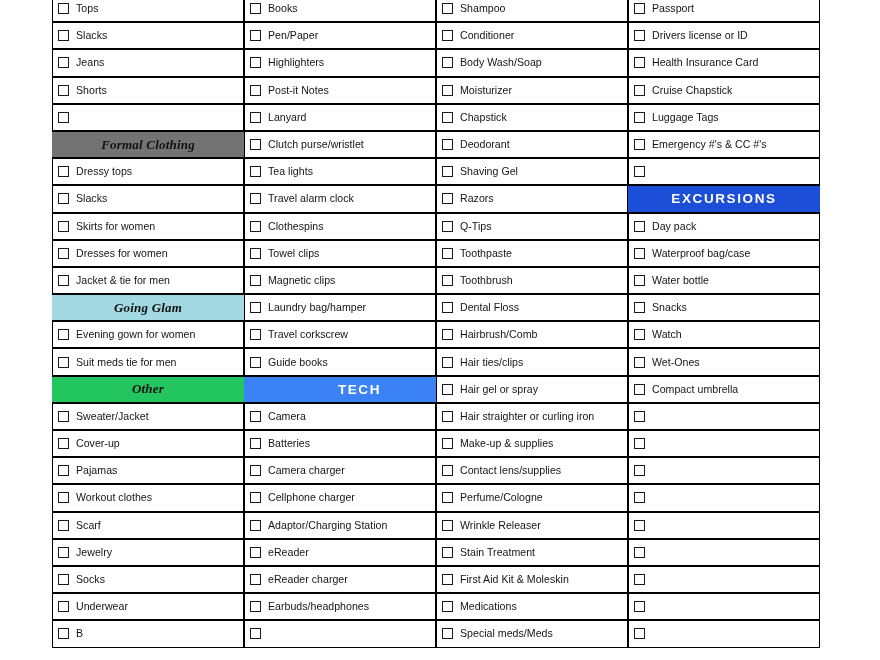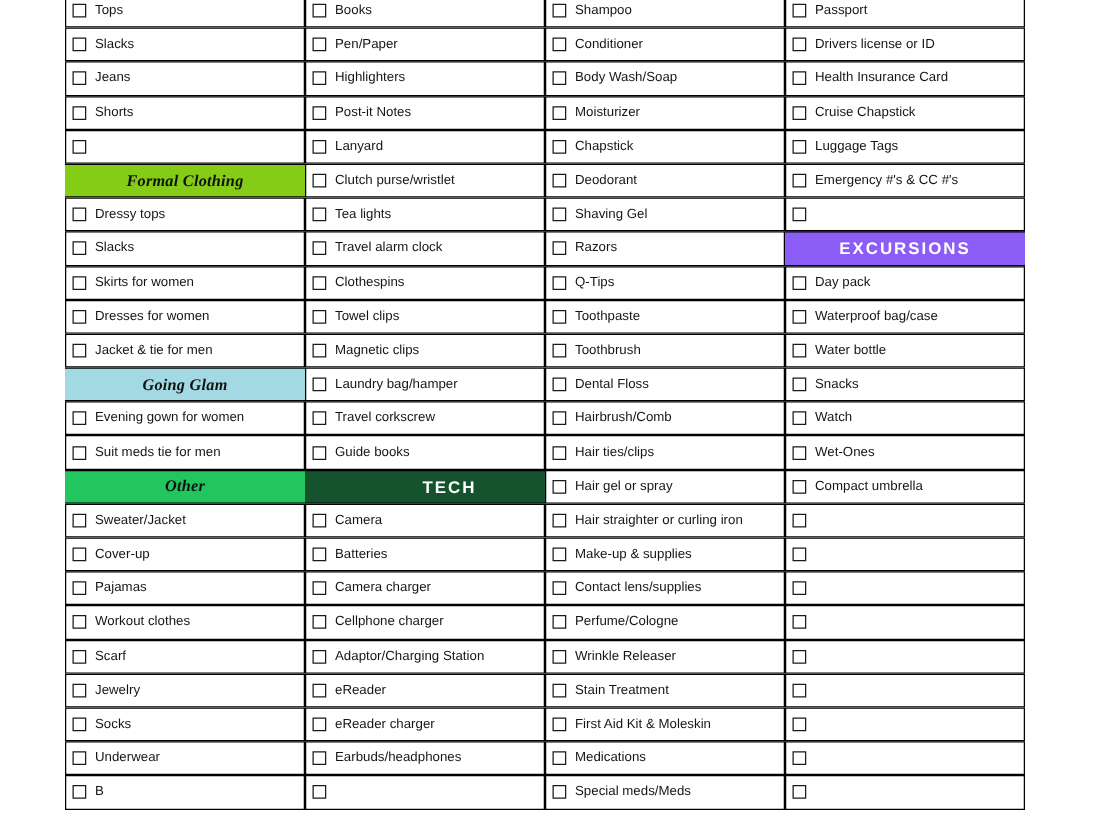--- a/index.html
+++ b/index.html
@@ -248,21 +248,21 @@
               </div>
             </td>
             <td class="cell">
               <div class="row-inner">
                 <span class="chk"></span>
                 <span class="lbl">Luggage Tags</span>
               </div>
             </td>
           </tr>
           <tr>
-            <td class="hdr sub" style="background: #84cc16;">
+            <td class="hdr sub" style="background: #737373;">
               <span class="hdr-text">Formal Clothing</span>
             </td>
             <td class="cell">
               <div class="row-inner">
                 <span class="chk"></span>
                 <span class="lbl">Clutch purse/wristlet</span>
               </div>
             </td>
             <td class="cell">
               <div class="row-inner">
@@ -315,21 +315,21 @@
                 <span class="chk"></span>
                 <span class="lbl">Travel alarm clock</span>
               </div>
             </td>
             <td class="cell">
               <div class="row-inner">
                 <span class="chk"></span>
                 <span class="lbl">Razors</span>
               </div>
             </td>
-            <td class="hdr major" style="background: #8b5cf6;">
+            <td class="hdr major" style="background: #1d4ed8;">
               <span class="hdr-text">EXCURSIONS</span>
             </td>
           </tr>
           <tr>
             <td class="cell">
               <div class="row-inner">
                 <span class="chk"></span>
                 <span class="lbl">Skirts for women</span>
               </div>
             </td>
@@ -476,21 +476,21 @@
               <div class="row-inner">
                 <span class="chk"></span>
                 <span class="lbl">Wet-Ones</span>
               </div>
             </td>
           </tr>
           <tr>
             <td class="hdr sub" style="background: #22c55e;">
               <span class="hdr-text">Other</span>
             </td>
-            <td class="hdr major" style="background: #14532d; padding-left: 39px;">
+            <td class="hdr major" style="background: #3b82f6; padding-left: 39px;">
               <span class="hdr-text">TECH</span>
             </td>
             <td class="cell">
               <div class="row-inner">
                 <span class="chk"></span>
                 <span class="lbl">Hair gel or spray</span>
               </div>
             </td>
             <td class="cell">
               <div class="row-inner">

